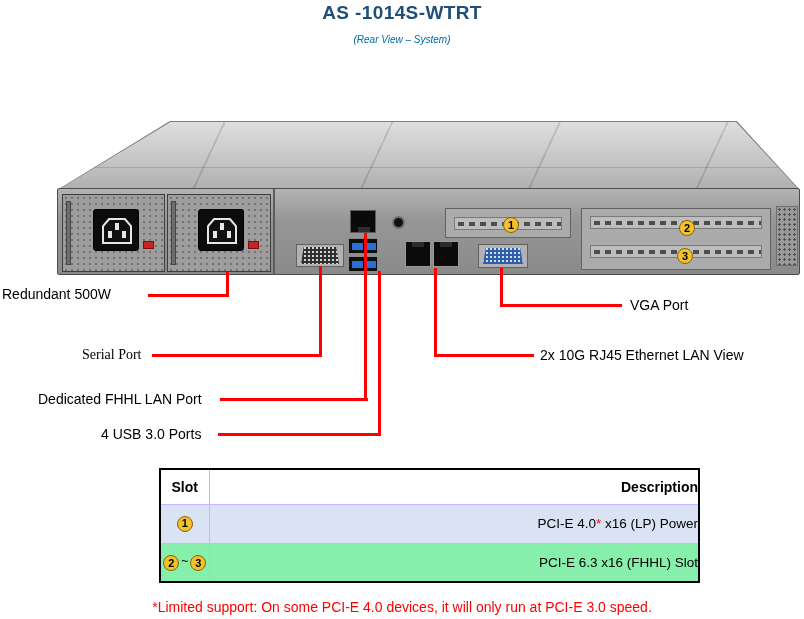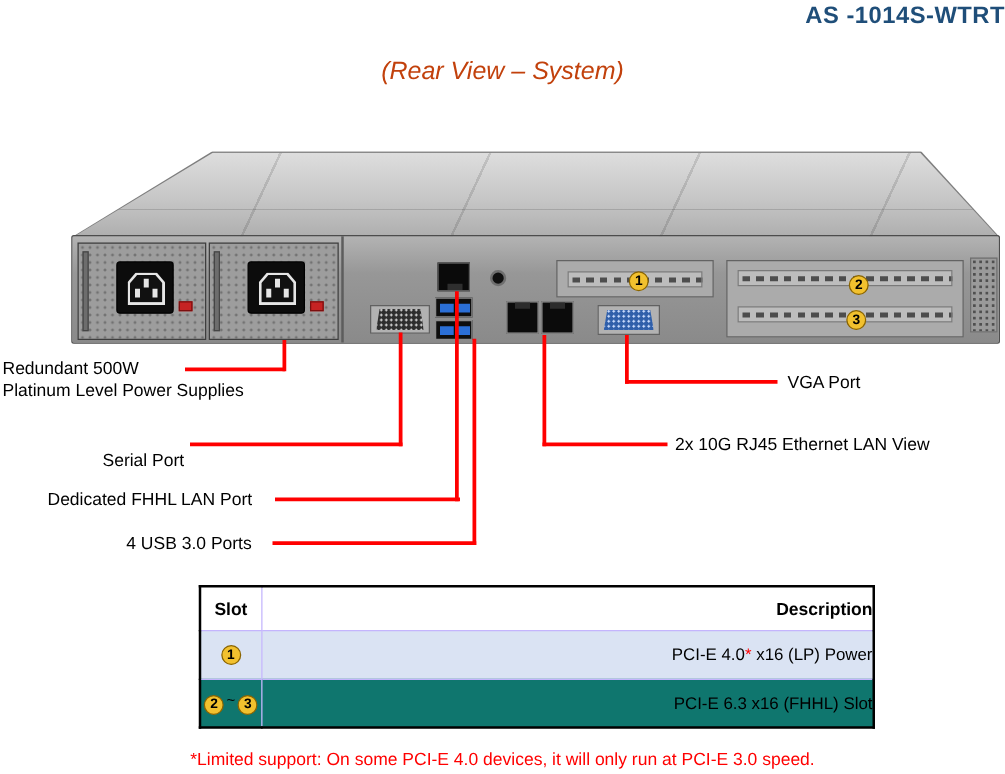--- a/index.html
+++ b/index.html
@@ -8,26 +8,26 @@
     background: #ffffff;
     font-family: "Liberation Sans", sans-serif;
     position: relative;
     overflow: hidden;
     color: #000;
   }
 
   
   .page-title {
     position: absolute; left: 0; top: 2px; width: 100%;
-    text-align: right; font-size: 19px; font-weight: 700;
+    text-align: center; font-size: 19px; font-weight: 700;
     color: #1f4e79; letter-spacing: 0.4px;
   }
   .page-subtitle {
     position: absolute; left: 0; top: 34px; width: 100%;
-    text-align: center; font-size: 20px; font-style: italic; color: #c2410c; margin-top: 12px;
+    text-align: center; font-size: 10px; font-style: italic; color: #0369a1;
   }
 
   
   .chassis-top-border {
     position: absolute; left: 57px; top: 121px; width: 743px; height: 69px;
     background: #7e7e7e;
     clip-path: polygon(15.2% 0, 91.5% 0, 100% 100%, 0 100%);
   }
   .chassis-top-fill {
     position: absolute; left: 1px; top: 1px; width: 741px; height: 68px;
@@ -125,21 +125,21 @@
     position: absolute; left: 159px; top: 468px; width: 541px;
     border-collapse: collapse; font-size: 13.5px;
     border: 2px solid #000;
   }
   .slot-table th, .slot-table td { border: 1px solid #c4b5fd; }
   .slot-table th { height: 35px; font-weight: 700; font-size: 14px; background: #fff; }
   .slot-table td { height: 39px; }
   .col-slot { width: 49px; text-align: center; }
   .col-desc { text-align: right; padding-left: 12px; }
   .row1 td { background: #dae3f3; }
-  .row2 td { background: #0f766e; }
+  .row2 td { background: #86efac; }
   .star { color: #ff0000; }
   .tilde { font-size: 12px; margin: 0 2px; vertical-align: 2px; }
 
   .footnote {
     position: absolute; left: 0; top: 599px; width: 100%;
     text-align: center; color: #ff0000; font-size: 14px;
   }
 </style>
 </head>
 <body>
@@ -232,23 +232,22 @@
 <div class="rline" style="left:378px;top:271px;width:3px;height:165px;"></div>
 
 <div class="rline" style="left:500px;top:304px;width:122px;height:3px;"></div>
 <div class="rline" style="left:500px;top:268px;width:3px;height:39px;"></div>
 
 <div class="rline" style="left:434px;top:354px;width:100px;height:3px;"></div>
 <div class="rline" style="left:434px;top:268px;width:3px;height:89px;"></div>
 
 <div class="callout two-line" style="left:2px;top:285px;width:230px;">
   <div>Redundant 500W</div>
-  <div>Platinum Level Power Supplies</div>
 </div>
-<div class="callout" style="left:82px;top:360px;">Serial Port</div>
+<div class="callout" style="left:82px;top:347px;font-family:Liberation Serif, serif;">Serial Port</div>
 <div class="callout" style="left:38px;top:391px;">Dedicated FHHL LAN Port</div>
 <div class="callout" style="left:101px;top:426px;">4 USB 3.0 Ports</div>
 <div class="callout" style="left:630px;top:297px;text-align:right;">VGA Port</div>
 <div class="callout" style="left:540px;top:347px;">2x 10G RJ45 Ethernet LAN View</div>
 
 <table class="slot-table">
   <thead>
     <tr>
       <th class="col-slot">Slot</th>
       <th class="col-desc">Description</th>

